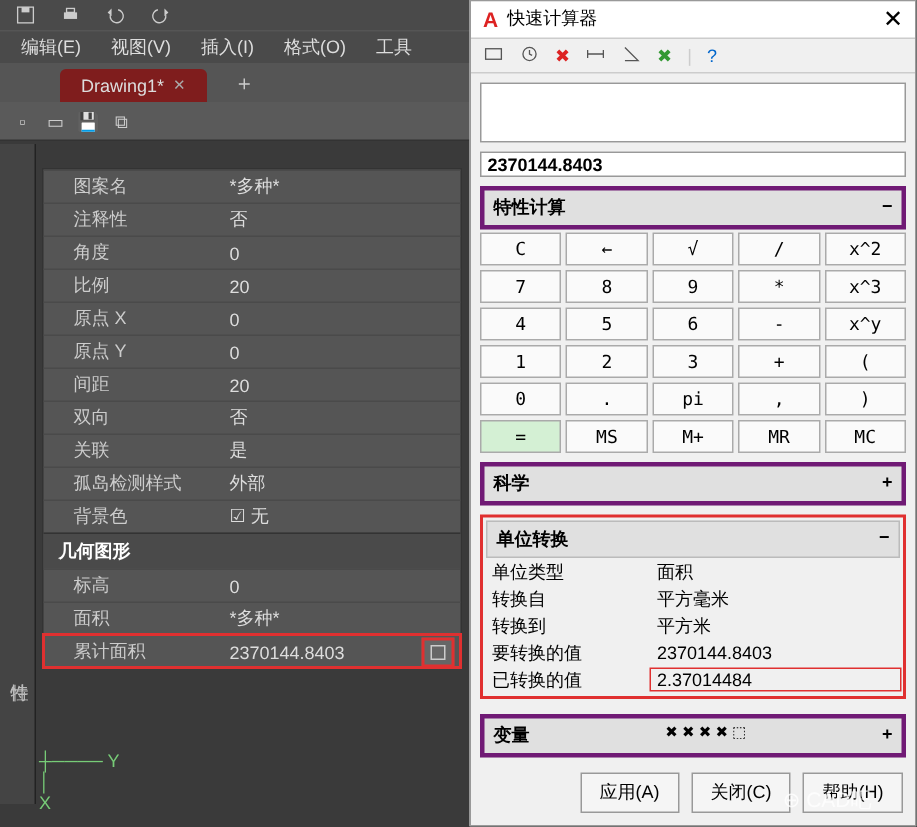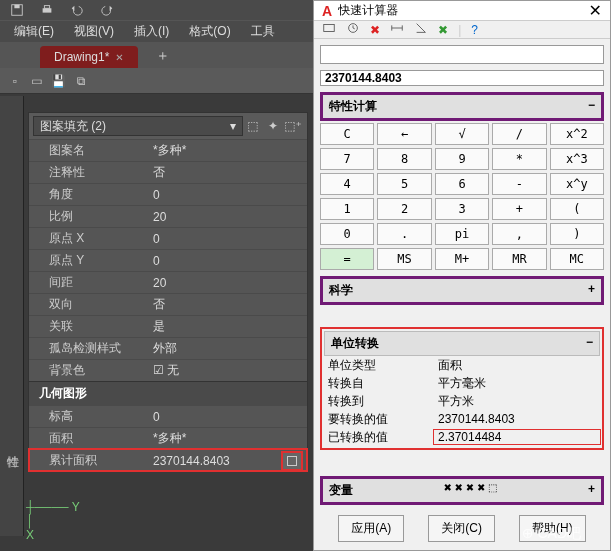--- a/index.html
+++ b/index.html
@@ -32,27 +32,27 @@
 .calc-title .logo{color:#d22;font-weight:bold;font-size:14px;margin-right:6px}
 .calc-title .x{margin-left:auto;font-size:16px}
 .calc-tb{height:28px;display:flex;align-items:center;padding:0 8px;gap:10px;border-bottom:1px solid #ccc}
 .calc-tb svg{width:14px;height:14px}
 .calc-disp{margin:6px;height:48px;background:#fff;border:1px solid #999}
 .calc-res{margin:0 6px;height:20px;background:#fff;border:1px solid #999;padding:0 4px;display:flex;align-items:center;font-weight:bold}
 .calc-sect{margin:6px 6px 2px 6px;background:#e0e0e0;border:3px solid #701a75;padding:3px 6px;display:flex;justify-content:space-between;font-weight:bold}
 .keypad{margin:0 6px;display:grid;grid-template-columns:repeat(5,1fr);gap:3px}
 .key{height:22px;background:#fafafa;border:1px solid #aaa;display:flex;align-items:center;justify-content:center;font-family:monospace;cursor:pointer}
 .key.eq{background:#d4f0d4}
-.unit-box{margin:20px 6px;border:2px solid #e03030;padding:2px}
+.unit-box{margin:4px 6px;border:2px solid #e03030;padding:2px}
 .unit-hdr{background:#e0e0e0;padding:3px 6px;font-weight:bold;display:flex;justify-content:space-between;border:1px solid #bbb}
 .unit-row{display:flex;height:18px;align-items:center}
 .unit-row .l{width:110px;padding-left:4px}
 .unit-row .v{flex:1;padding-left:4px}
 .unit-row.hl .v{outline:1px solid #e03030}
-.calc-btns{margin-top:auto;padding:8px;display:flex;justify-content:center;gap:24px}
+.calc-btns{margin-top:auto;padding:8px;display:flex;justify-content:flex-end;gap:8px}
 .btn{padding:4px 12px;background:#f5f5f5;border:1px solid #999;cursor:pointer}
 .wm{position:absolute;right:30px;bottom:8px;color:#fff;font-size:14px;opacity:.8}
 .drawing{position:absolute;left:26px;top:500px;color:#7c7}
 </style>
 </head>
 <body>
 
 <div class="topbar">
   <span class="toolbar-ico">
       <svg viewBox="0 0 16 16">
@@ -101,29 +101,20 @@
   <span class="toolbar-ico">▭</span>
   <span class="toolbar-ico">💾</span>
   <span class="toolbar-ico">⧉</span>
 </div>
 
 <div class="sidebar">
   <span class="vert-label">特性</span>
 </div>
 
 <div class="props">
-  <div class="props-hdr">
-    <div class="props-combo">
-      <span>图案填充 (2)</span>
-      <span>▾</span>
-    </div>
-    <span class="props-hdr-ico">⬚</span>
-    <span class="props-hdr-ico">✦</span>
-    <span class="props-hdr-ico">⬚⁺</span>
-  </div>
   <div id="rows1">
       <div class="props-row">
         <span class="row-lbl">图案名</span>
         <span class="row-val">*多种*</span>
       </div>
       <div class="props-row">
         <span class="row-lbl">注释性</span>
         <span class="row-val">否</span>
       </div>
       <div class="props-row">

